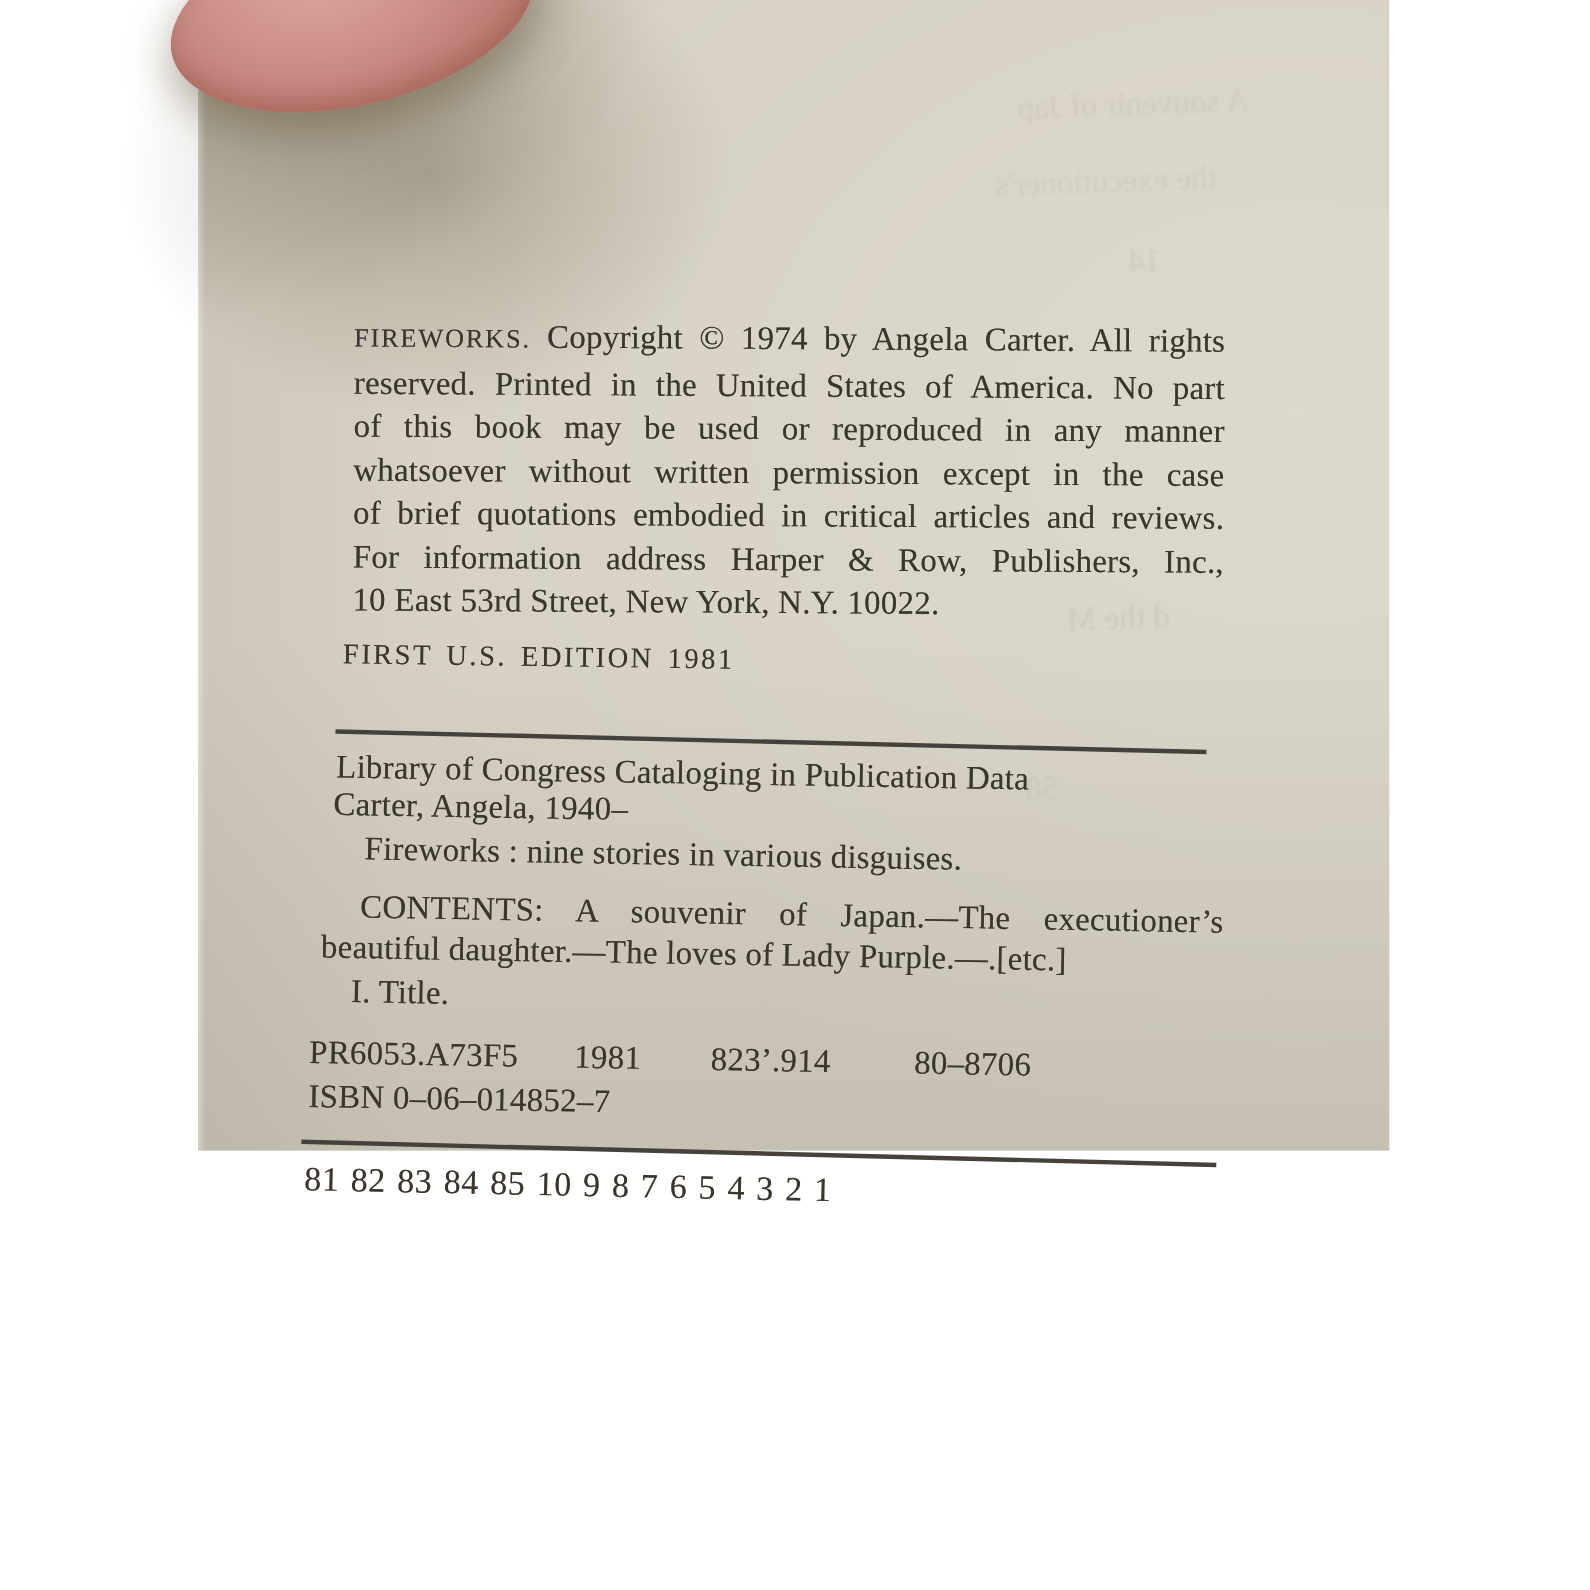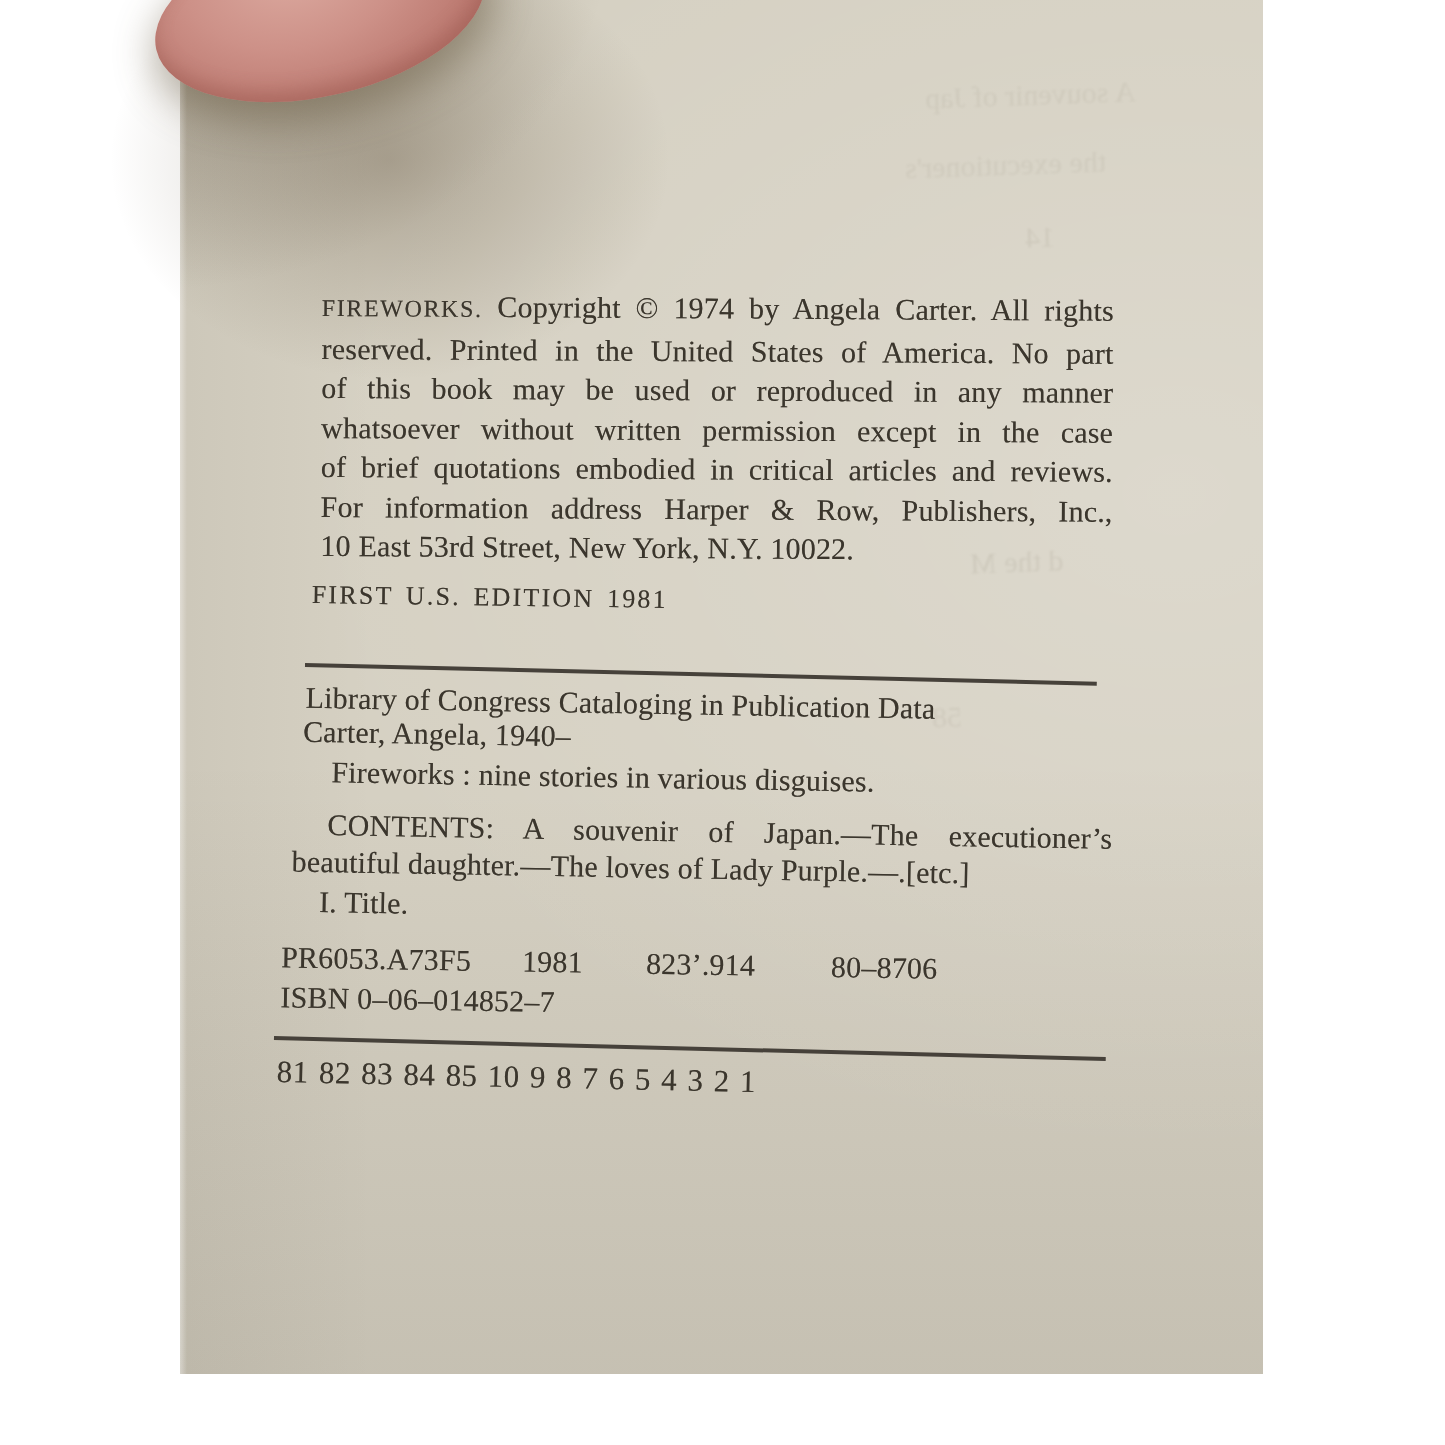--- a/index.html
+++ b/index.html
@@ -4,21 +4,21 @@
 <style>
   html,body { margin:0; padding:0; }
   body {
     width:1445px; height:1445px;
     background:#ffffff;
     position:relative;
     overflow:hidden;
     font-family:"Liberation Serif","DejaVu Serif",serif;
   }
   .photo {
-    position:absolute; left:180px; top:0; width:1083px; height:1374px;
+    position:absolute; left:180px; top:0; width:1083px; height:1046px;
     background:
       radial-gradient(ellipse 640px 500px at -30px -70px, rgba(74,60,42,0.40), rgba(74,60,42,0.16) 46%, rgba(74,60,42,0) 72%),
       radial-gradient(ellipse 1400px 1050px at 92% 36%, rgba(255,255,255,0.17), rgba(255,255,255,0) 64%),
       linear-gradient(to bottom, rgba(32,24,10,0) 55%, rgba(32,24,10,0.05) 78%, rgba(32,24,10,0.09) 100%),
       linear-gradient(to right, rgba(32,24,10,0.05), rgba(32,24,10,0) 18%),
       #d6d1c3;
   }
   .photo::before {
     content:""; position:absolute; left:0; top:0; bottom:0; width:7px;
     background:linear-gradient(to right, rgba(255,255,255,0.38), rgba(255,255,255,0));

